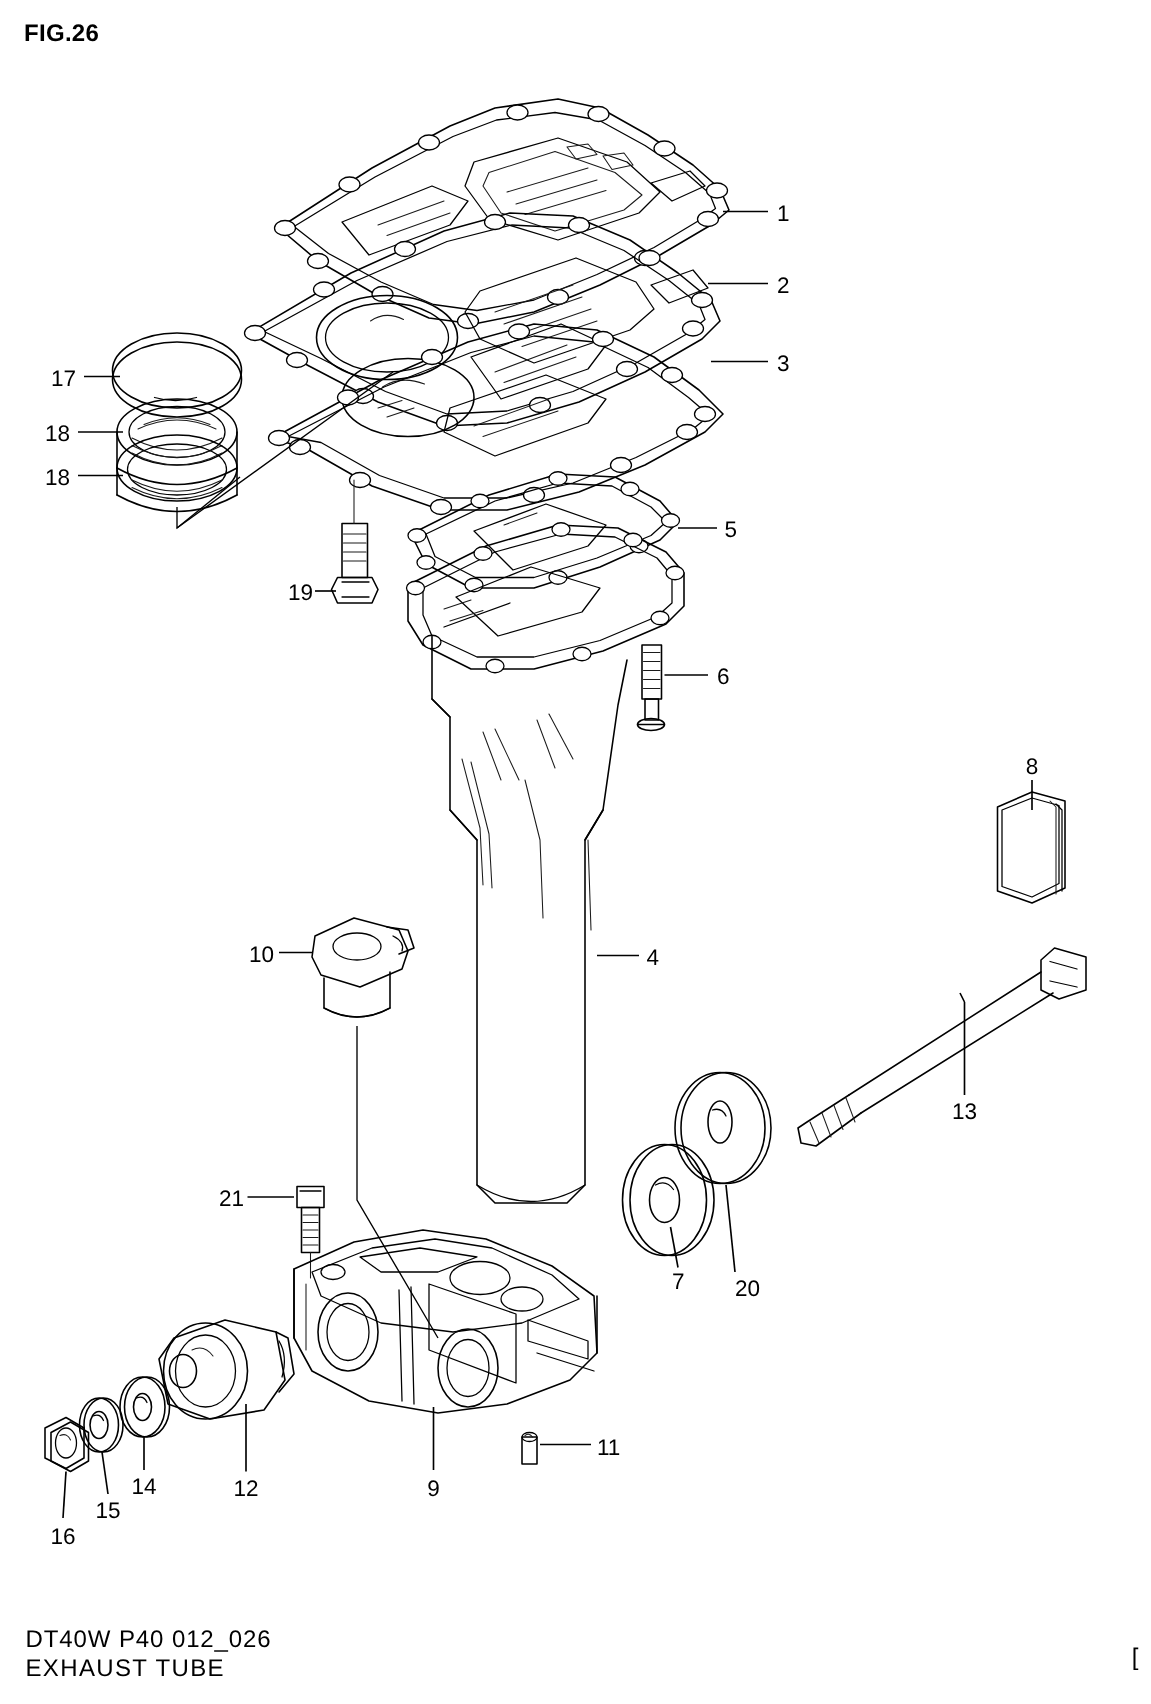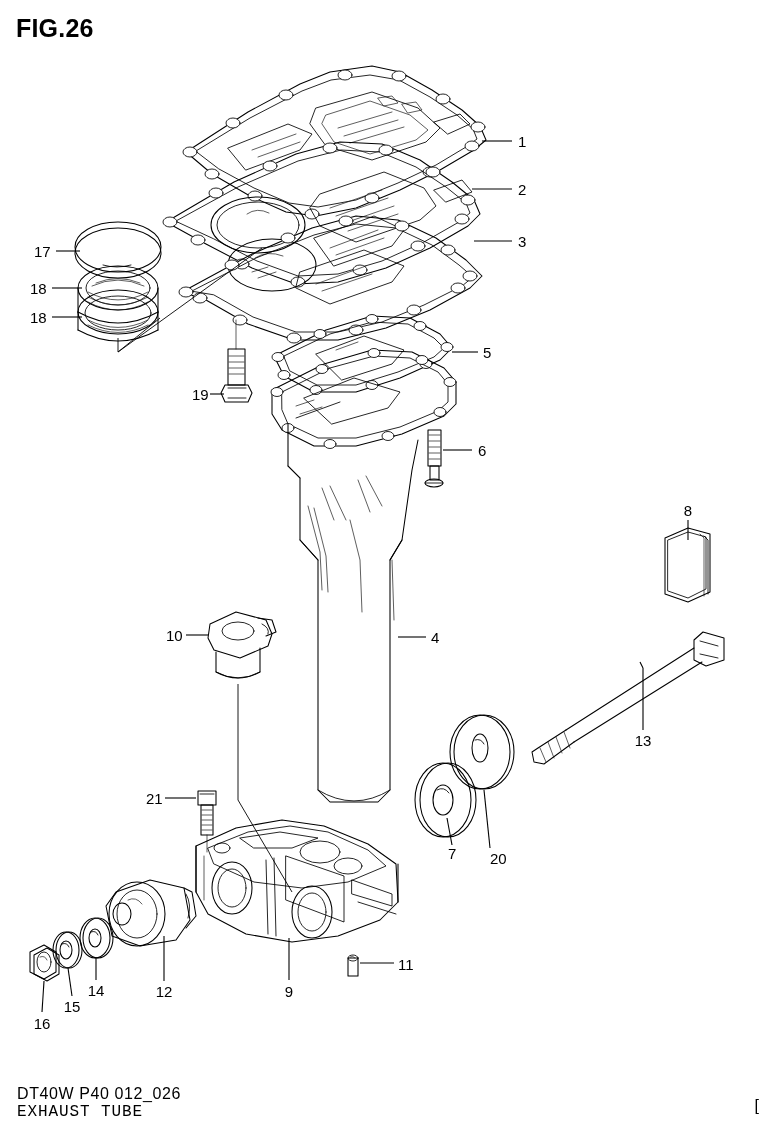--- a/index.html
+++ b/index.html
@@ -15,35 +15,35 @@
     position: relative;
     width: 767px;
     height: 1136px;
     background: #ffffff;
     overflow: hidden;
   }
   #fig-title {
     position: absolute;
     left: 16px;
     top: 14px;
-    font-size: 25px;
+    font-size: 16px;
     font-weight: bold;
     letter-spacing: 0.2px;
     color: #000;
   }
   #footer {
     position: absolute;
     left: 17px;
     bottom: 14px;
     font-size: 16px;
     line-height: 19px;
     letter-spacing: 0.6px;
     color: #000;
   }
-  #footer .line2 { letter-spacing: 0.9px; font-family: Liberation Mono, monospace; }
+  #footer .line2 { letter-spacing: 0.9px; }
   #corner-mark {
     position: absolute;
     right: 8px;
     bottom: 22px;
     font-size: 16px;
     line-height: 1;
     color: #000;
   }
   #artboard {
     position: absolute;

